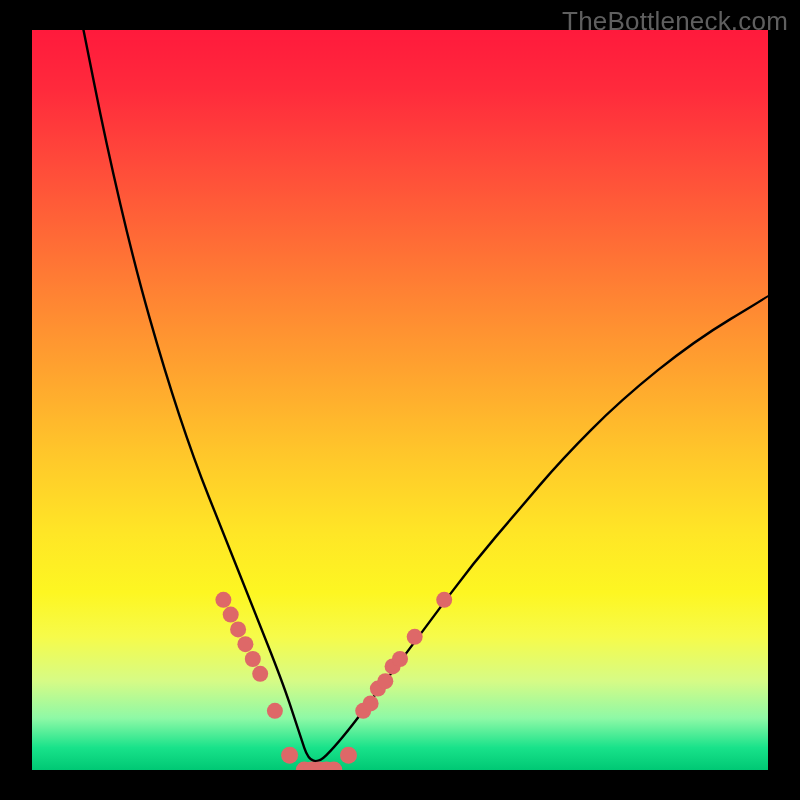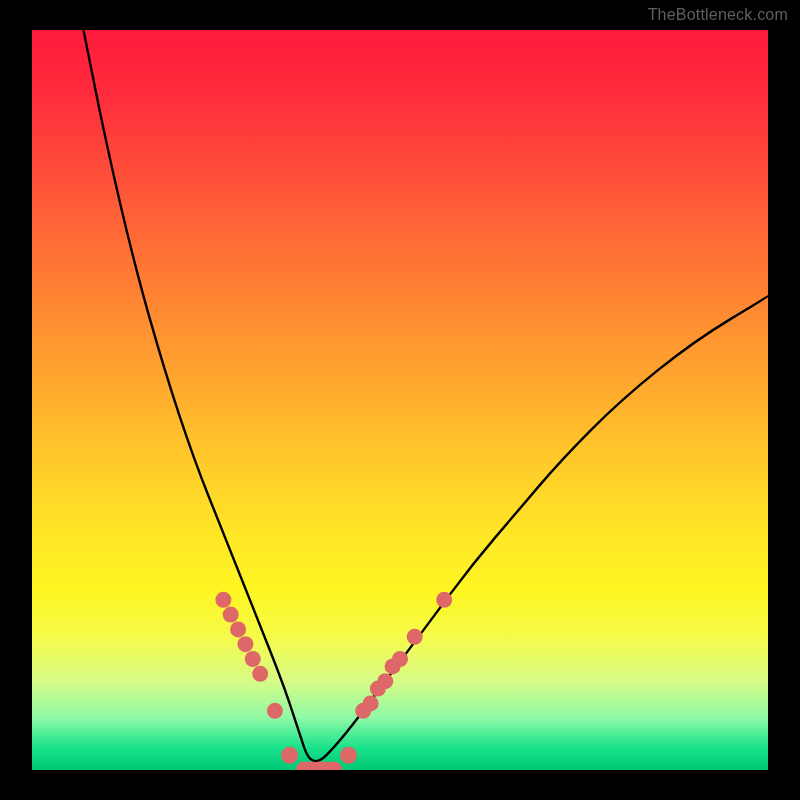--- a/index.html
+++ b/index.html
@@ -41,21 +41,21 @@
       #8ef9a6 93%,
       #18e28a 97%,
       #00c874 100%
     );
   }
   .watermark {
     position: absolute;
     top: 6px;
     right: 12px;
     color: #5f5f5f;
-    font-size: 16px;
+    font-size: 26px;
     font-weight: 400;
     letter-spacing: 0.2px;
     user-select: none;
   }
   svg.overlay {
     position: absolute;
     left: 0;
     top: 0;
     width: 736px;
     height: 740px;

